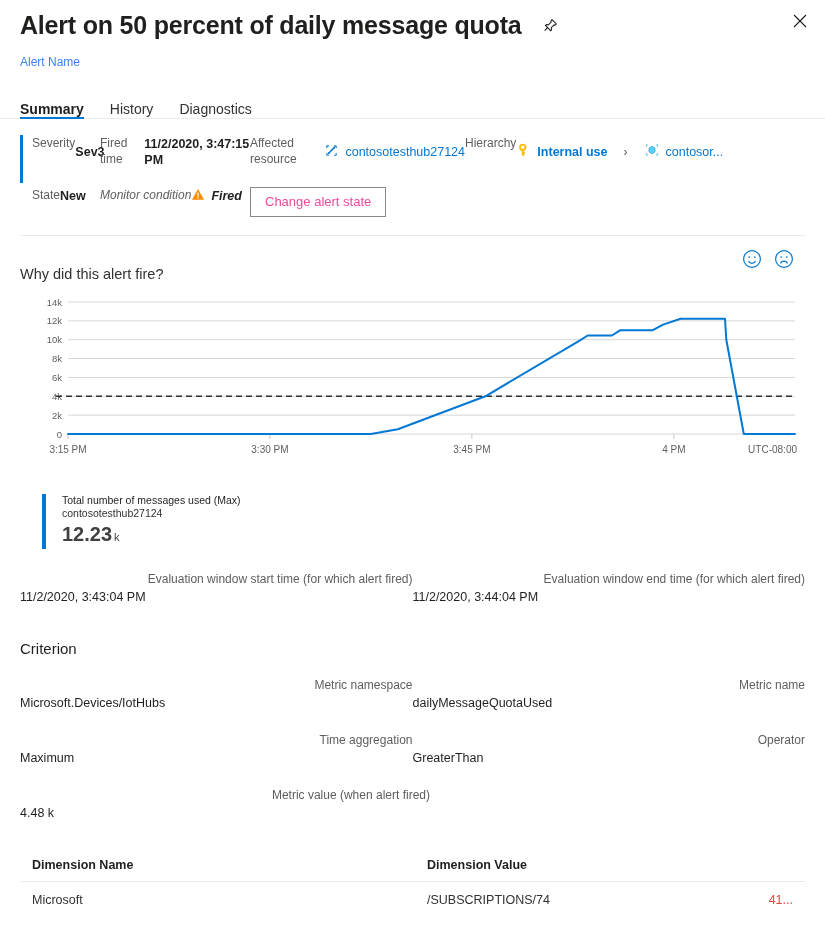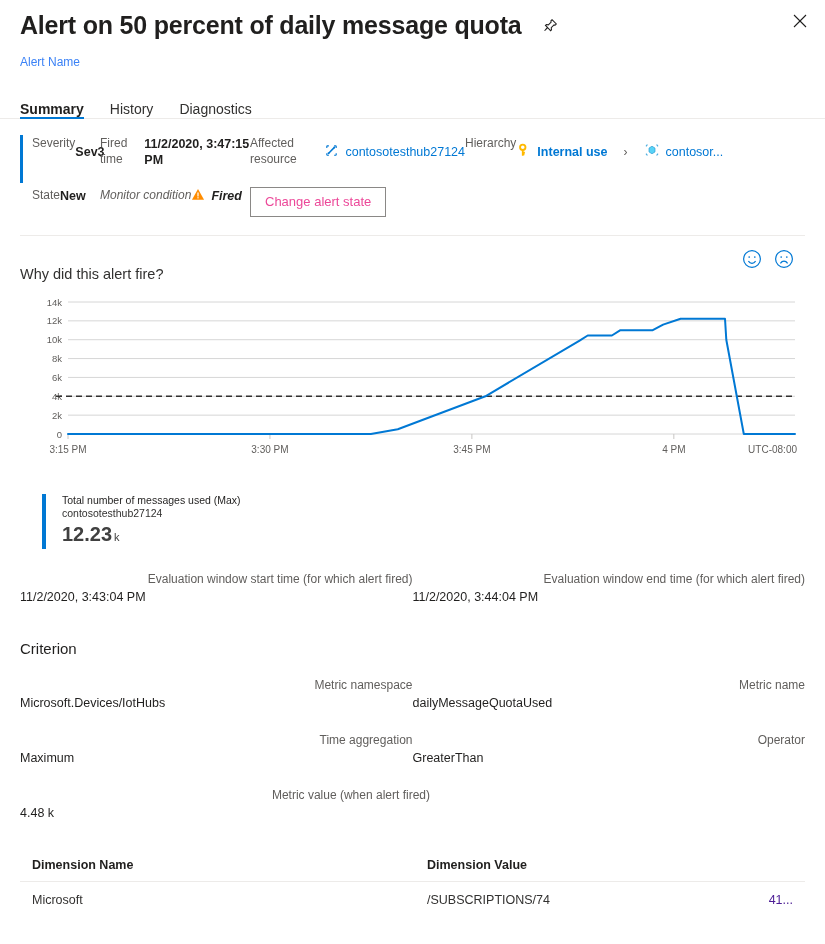--- a/index.html
+++ b/index.html
@@ -184,21 +184,21 @@
     border-bottom: 1px solid #edebe9;
   }
   .dim-row {
     display: flex;
     font-size: 12.5px;
     color: #323130;
     padding: 11px 12px 0 12px;
   }
   .dim-c1 { width: 395px; }
   .dim-c2 { flex: 1; }
-  .dim-c3 { width: 60px; text-align: right; color: #4c1d95; }
+  .dim-c3 { width: 60px; text-align: right; color: #ef4444; }
 </style>
 </head>
 <body>
 
 <div class="header">
   <div class="title-row">
     <div class="page-title">Alert on 50 percent of daily message quota</div>
     <div class="pin-btn">
       <svg width="15" height="15" viewBox="0 0 16 16" fill="none" stroke="#201f1e" stroke-width="1.1">
         <path d="M9.6 1.8l4.6 4.6-1.3 1.3-1.1-.3-3 3 .3 2.1-1 1L5 10.3l-3.3 3.3 3.1-3.6L2.6 8l1-1 2.1.3 3-3-.3-1.1z"></path>

